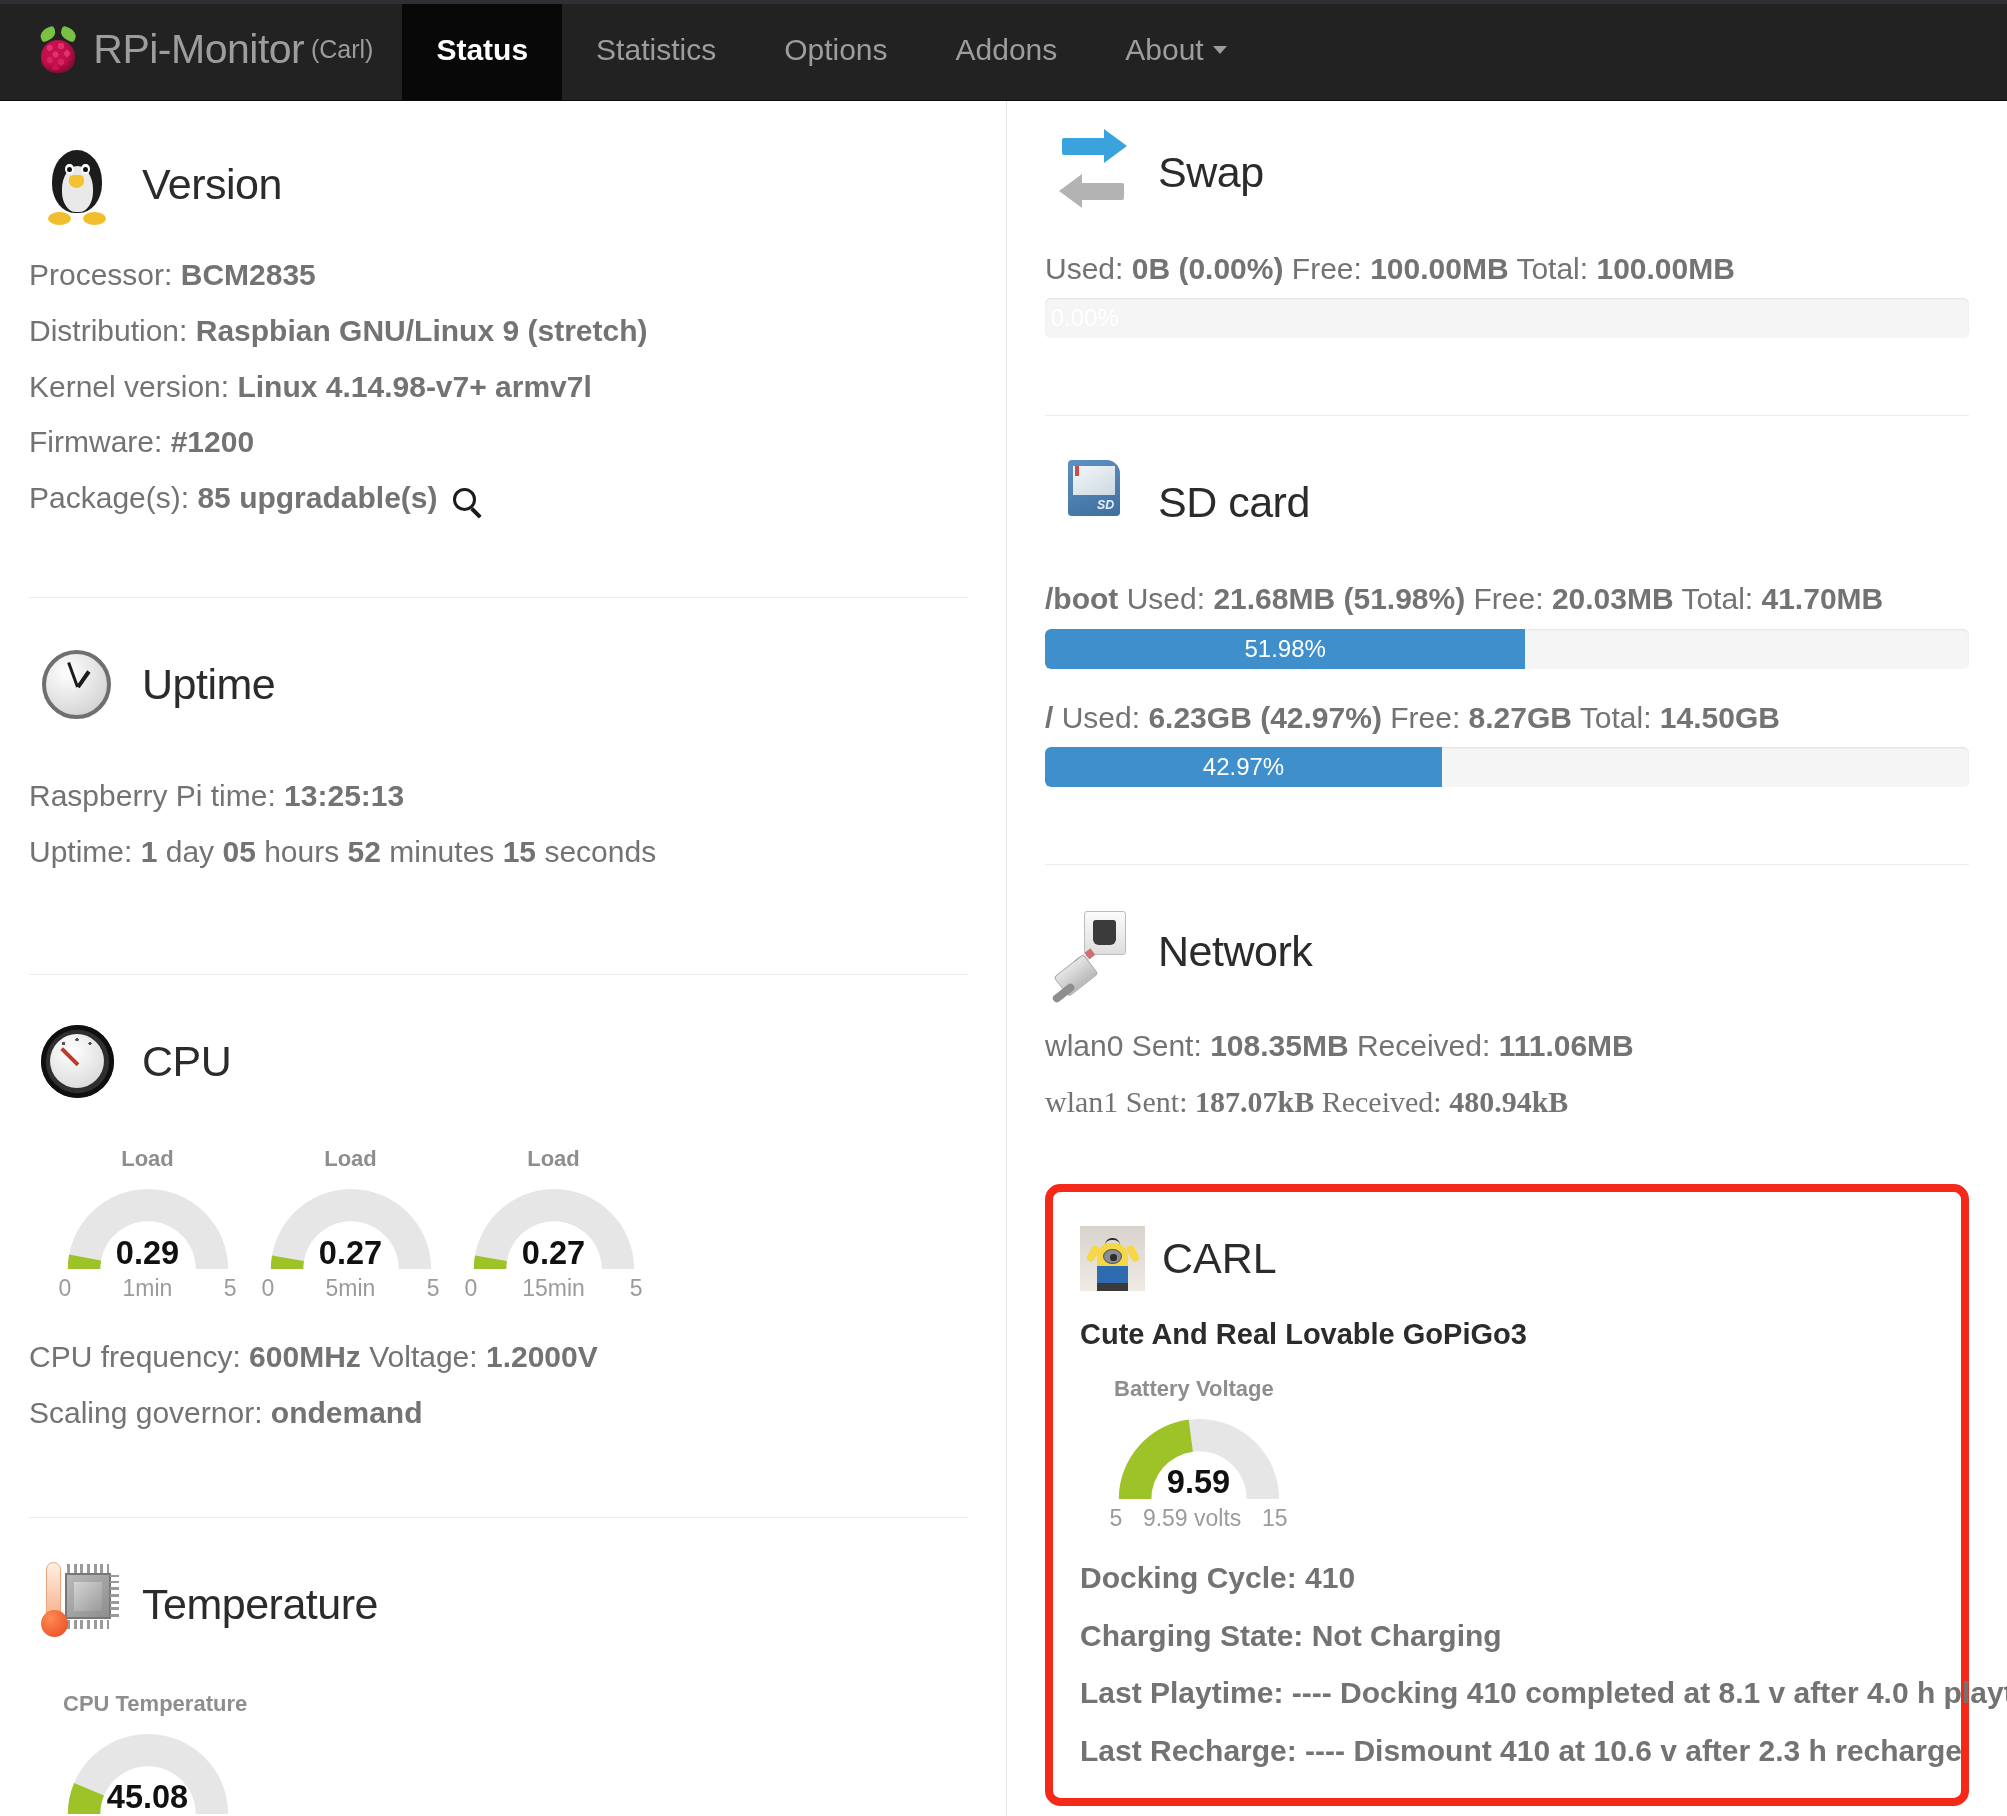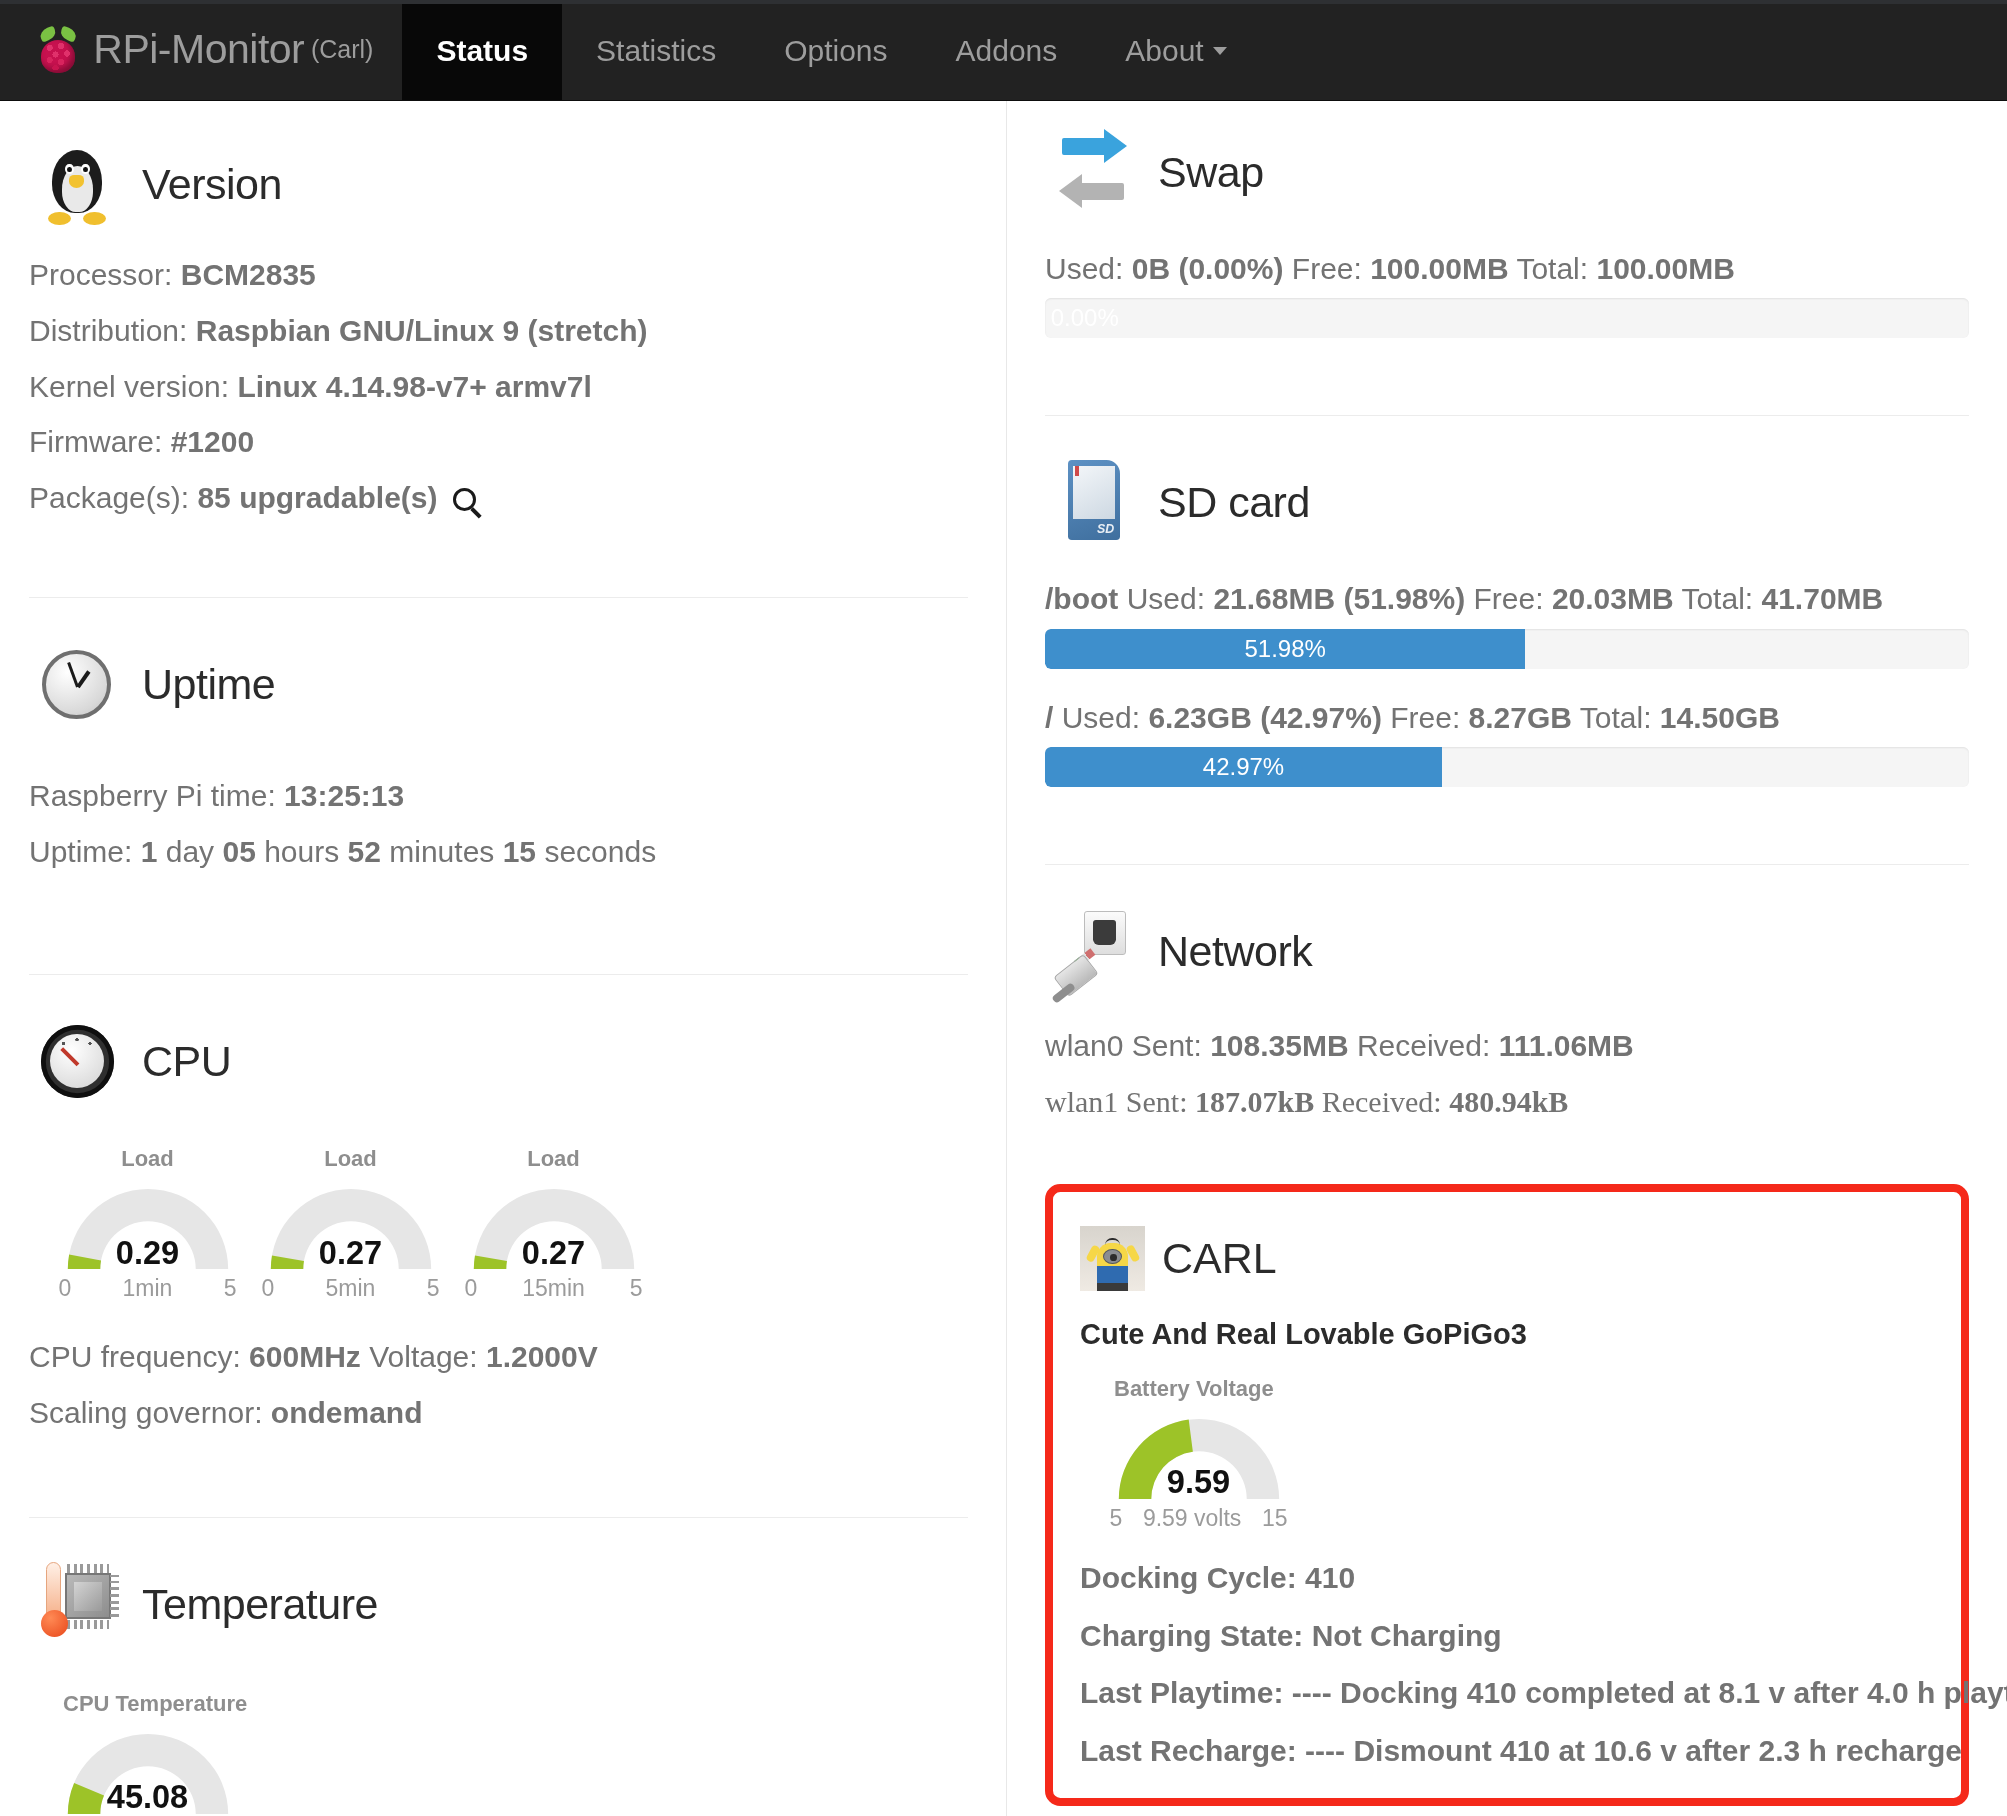--- a/index.html
+++ b/index.html
@@ -53,21 +53,21 @@
       radial-gradient(circle 3.8px at 5.7px 17px, #d8245e 80%, transparent 82%),
       radial-gradient(circle 3.8px at 17px 19px, #d8245e 80%, transparent 82%),
       radial-gradient(circle 3.8px at 11.5px 25px, #c9144f 80%, transparent 82%);
   }
   .brand-title {
     color: #9d9d9d; font-size: 41px; font-weight: 400;
     letter-spacing: -0.5px; white-space: nowrap;
   }
   .brand-sub { color: #9d9d9d; font-size: 25px; margin-left: 6.7px; }
 
-  .nav-items { display: flex; align-items: flex-end; }
+  .nav-items { display: flex; align-items: center; }
   .nav-item {
     display: flex; align-items: center; justify-content: center;
     padding: 0 34px; height: 99px;
     color: #9d9d9d; font-size: 30px; font-weight: 400;
     text-decoration: none; white-space: nowrap;
   }
   .nav-item.active { background: #080808; color: #ffffff; font-weight: 700; }
   .caret {
     display:inline-block; margin-left:9.6px;
     border-left: 7.6px solid transparent; border-right: 7.6px solid transparent;
@@ -302,21 +302,21 @@
     right:17px; bottom:21px; width:44px; height:17px; background:#b3b3b3;
     border-radius:1.9px;
   }
   .ico-swap .arr-bot::after {
     content:""; position:absolute; left:-21px; top:-8.6px;
     border-top:17px solid transparent; border-bottom:17px solid transparent;
     border-right:23px solid #b3b3b3;
   }
 
   .ico-sd .card {
-    position:absolute; left:23px; top:5.7px; width:52px; height:80px;
+    position:absolute; left:23px; top:5.7px; width:52px; height:56px;
     background: linear-gradient(160deg,#5d91c4,#3f6f9e);
     border-radius: 3.8px 13.4px 3.8px 3.8px;
   }
   .ico-sd .card::before {
     content:""; position:absolute; left:4.8px; top:5.7px; right:4.8px; bottom:21px;
     background: linear-gradient(150deg,#f3f6f9,#cdd8e2);
   }
   .ico-sd .sd-text {
     position:absolute; left:0; right:5.7px; bottom:4.8px;
     text-align:right; font-size:12.4px; color:#e8eef4; font-weight:700; font-style:italic;

